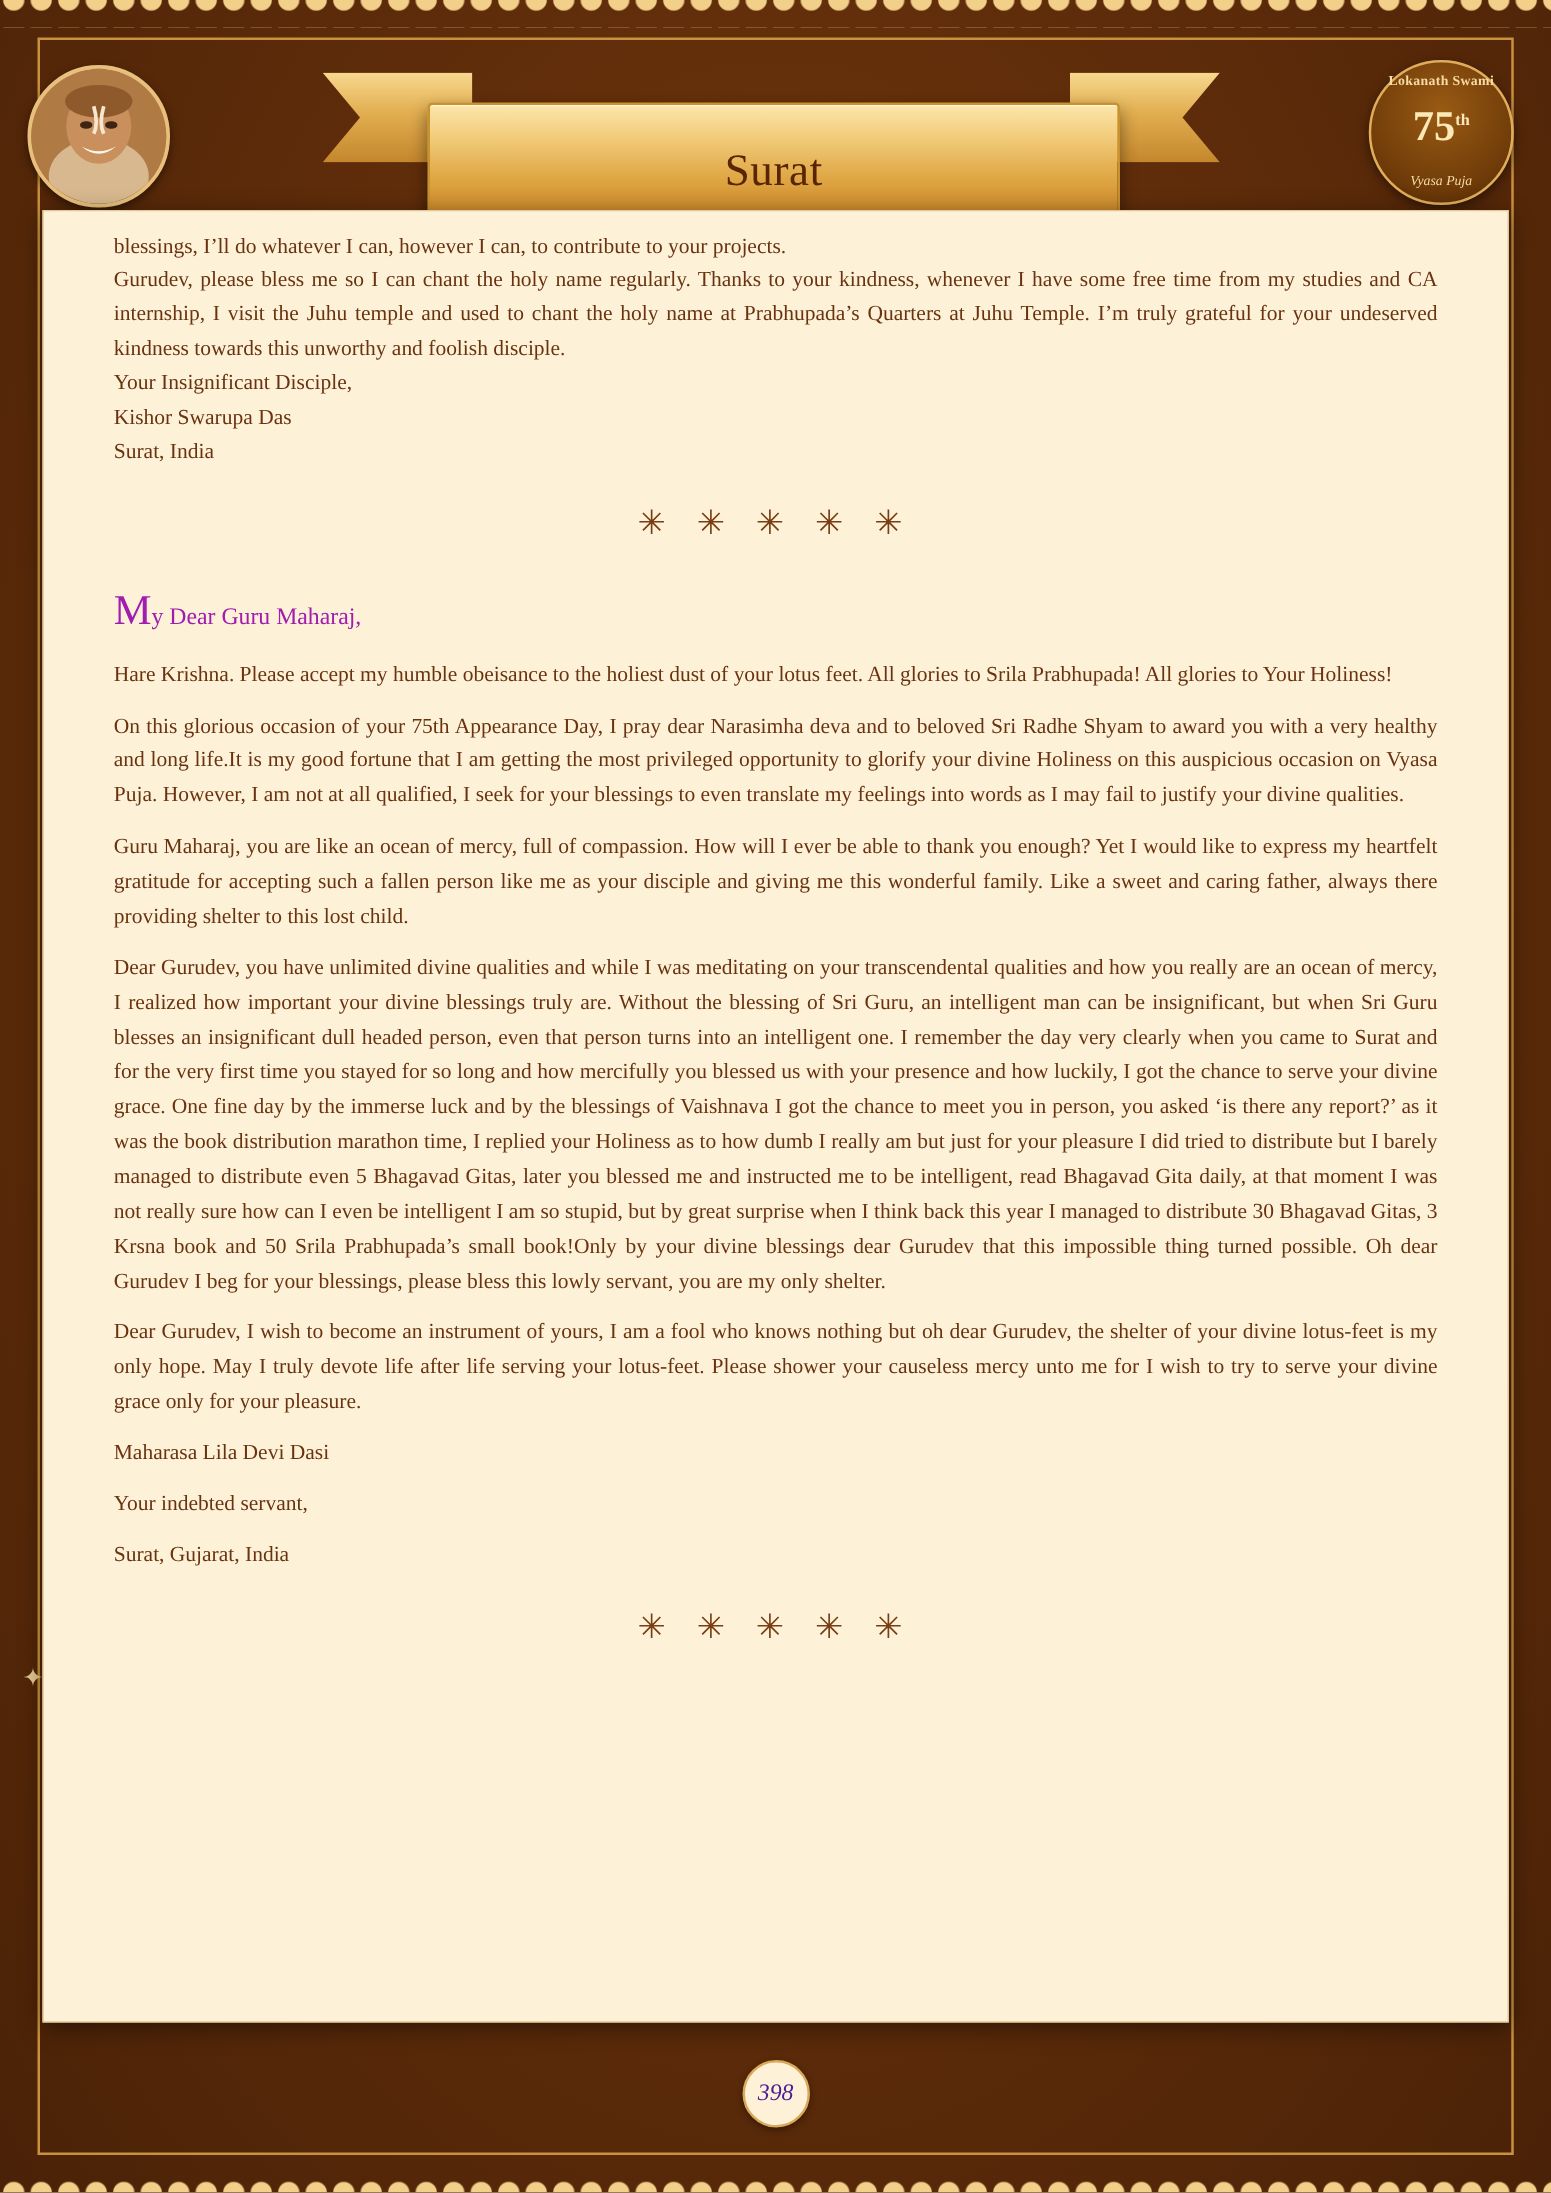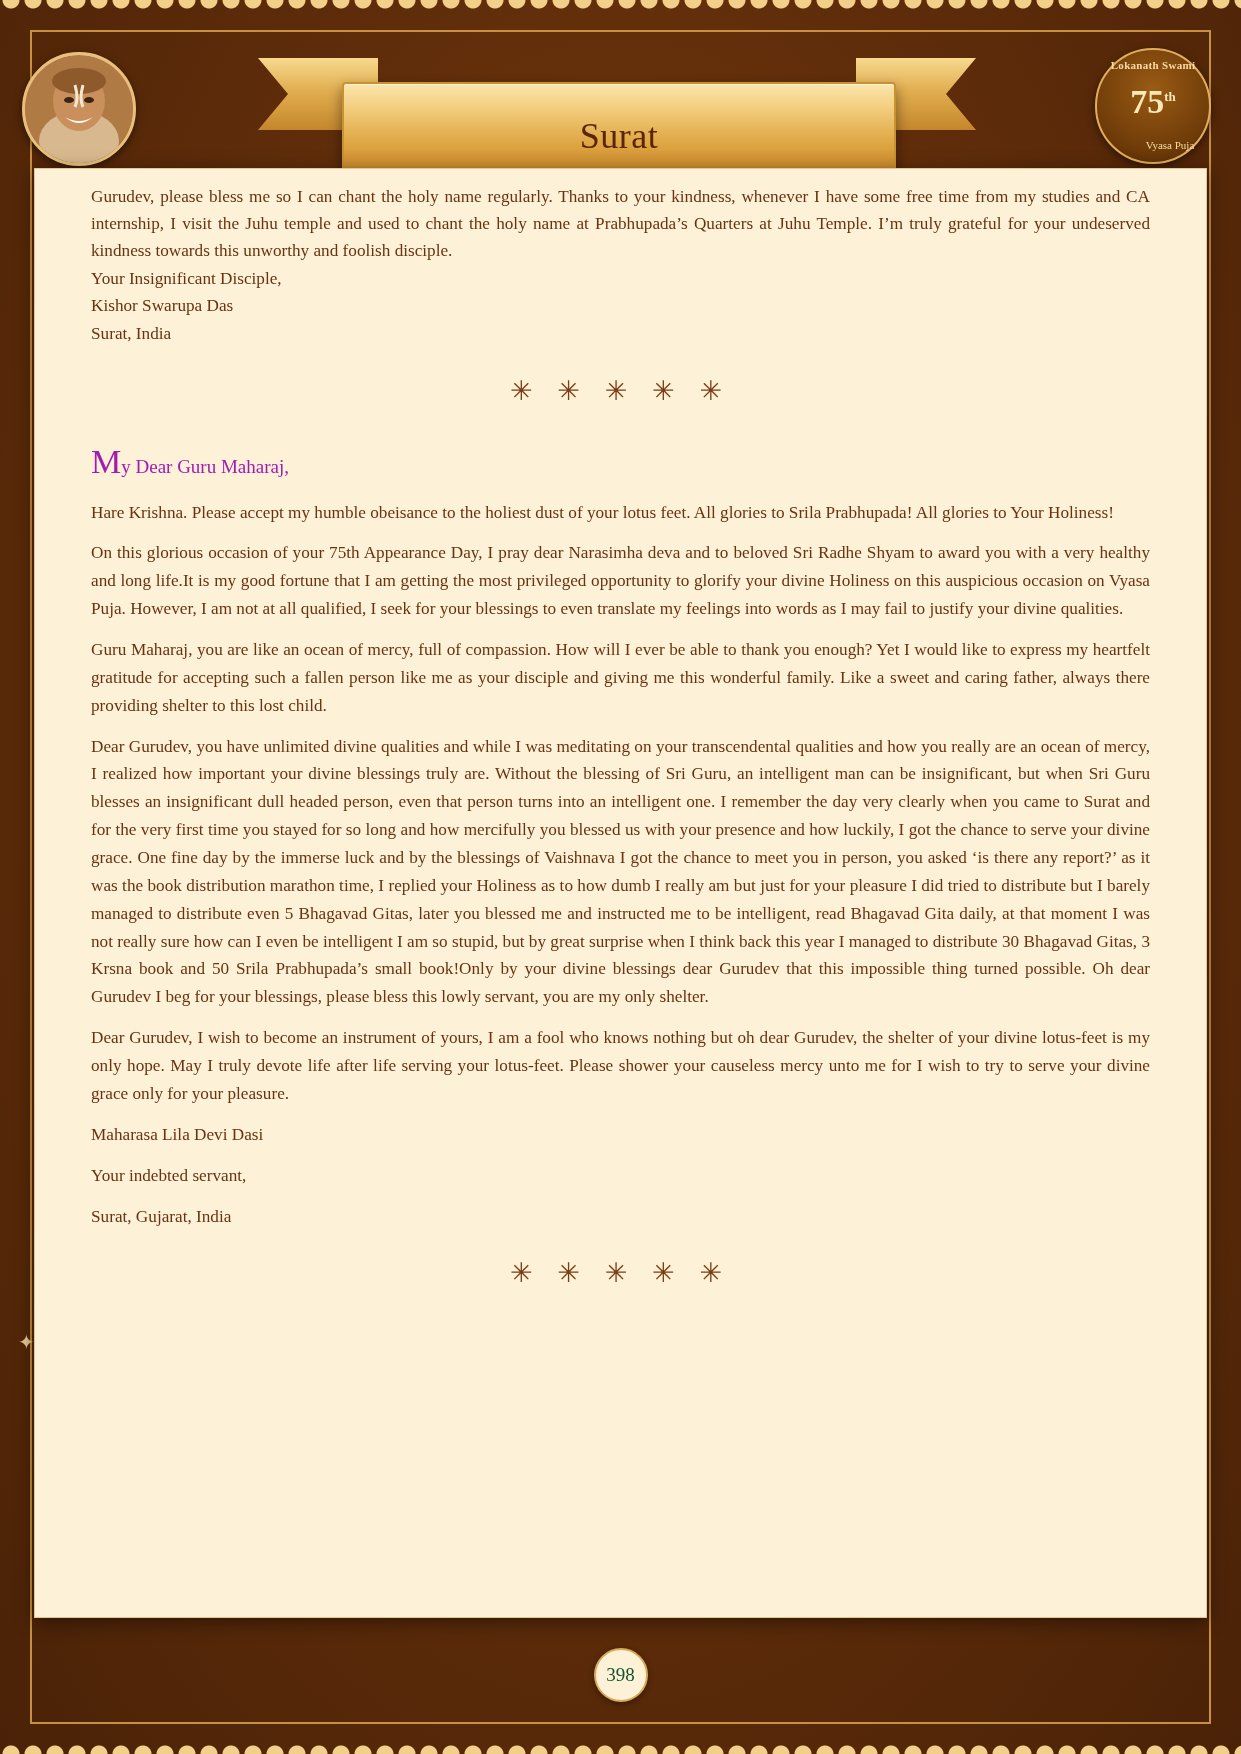--- a/index.html
+++ b/index.html
@@ -134,22 +134,22 @@
   .logo-top {
     position:absolute; left:0; top:9px; width:100%;
     font-size: 11px; letter-spacing:.3px; color:#f6dca4;font-weight:bold;
   }
   .logo-num {
     position:absolute; left:0; top:33px; width:100%;
     font-size: 34px; font-weight: bold; color:#fbe9b8;
   }
   .logo-num sup { font-size: 13px; }
   .logo-bot {
-    position:absolute; left:17px; bottom:11px; width:100%;
-    font-size: 11px; color:#f6dca4;
+    position:absolute; left:0; bottom:11px; width:100%;
+    font-size: 11px; color:#f6dca4;font-style:italic;
   }
 
   
   .txt {
     color: #6a3310;
     font-size: 17.2px;
     line-height: 1.62;
     text-align: justify;
   }
   .tight { line-height: 1.58; }
@@ -179,26 +179,27 @@
     position: absolute;
     left: 50%;
     transform: translateX(-50%);
     bottom: 52px;
     width: 50px;
     height: 50px;
     border-radius: 50%;
     background: #fdf1d8;
     border: 2px solid #d9a council;
     border: 2px solid #d9a85a;
-    color: #14532d;
+    color: #4c1d95;
     font-size: 19px;
     display: flex;
     align-items: center;
     justify-content: center;
     box-shadow: 0 2px 6px rgba(0,0,0,.4);
+    font-style: italic;
   }
 
   .sparkle {
     position: absolute;
     left: 18px;
     top: 1330px;
     width: 22px;
     height: 22px;
     color: #ffe7ab;
     font-size: 20px;
@@ -246,20 +247,21 @@
       <span>75</span><sup>th</sup>
     </div>
     <div class="logo-bot">Vyasa Puja</div>
   </div>
 
   <div class="sparkle">✦</div>
 
   <div class="parchment">
     <div class="txt">
 
+      <p class="p-nogap tight">blessings, I’ll do whatever I can, however I can, to contribute to your projects.</p>
       <p class="p-nogap tight">Gurudev, please bless me so I can chant the holy name regularly. Thanks to your kindness, whenever I have some free time from my studies and CA internship, I visit the Juhu temple and used to chant the holy name at Prabhupada’s Quarters at Juhu Temple. I’m truly grateful for your undeserved kindness towards this unworthy and foolish disciple.</p>
       <p class="sig">Your Insignificant Disciple,</p>
       <p class="sig">Kishor Swarupa Das</p>
       <p class="sig">Surat, India</p>
 
       <div class="stars">✳ ✳ ✳ ✳ ✳</div>
 
       <p class="salutation gap-top"><span class="dropcap">M</span><span>y Dear Guru Maharaj,</span></p>
 
       <p class="p">Hare Krishna. Please accept my humble obeisance to the holiest dust of your lotus feet. All glories to Srila Prabhupada! All glories to Your Holiness!</p>

